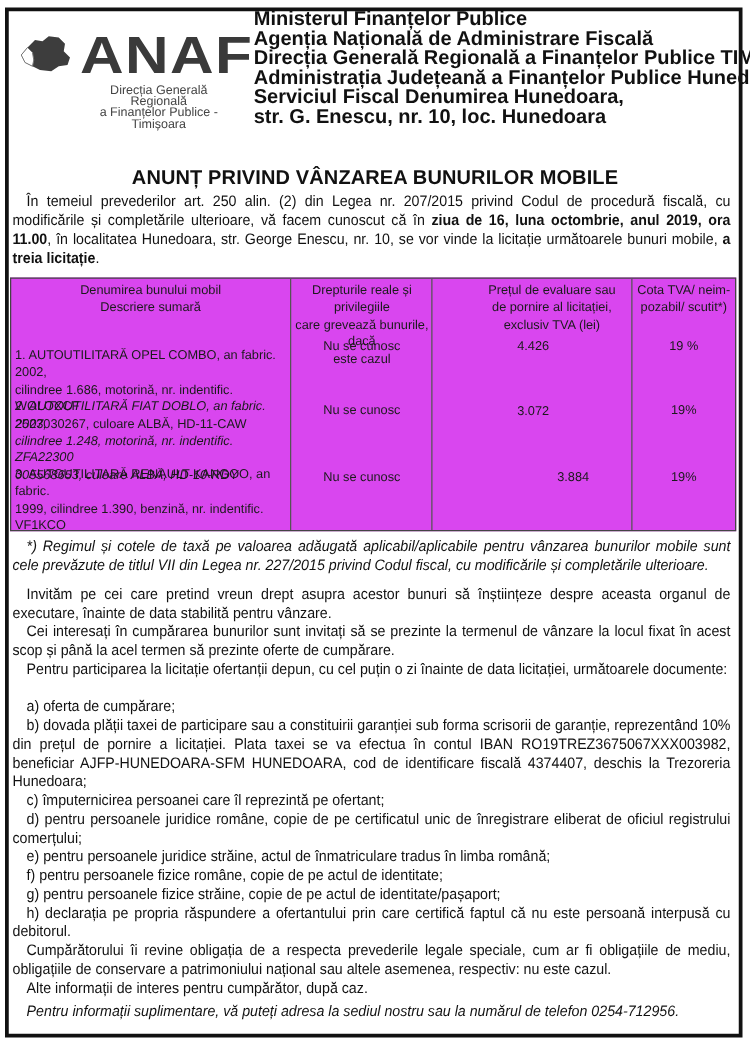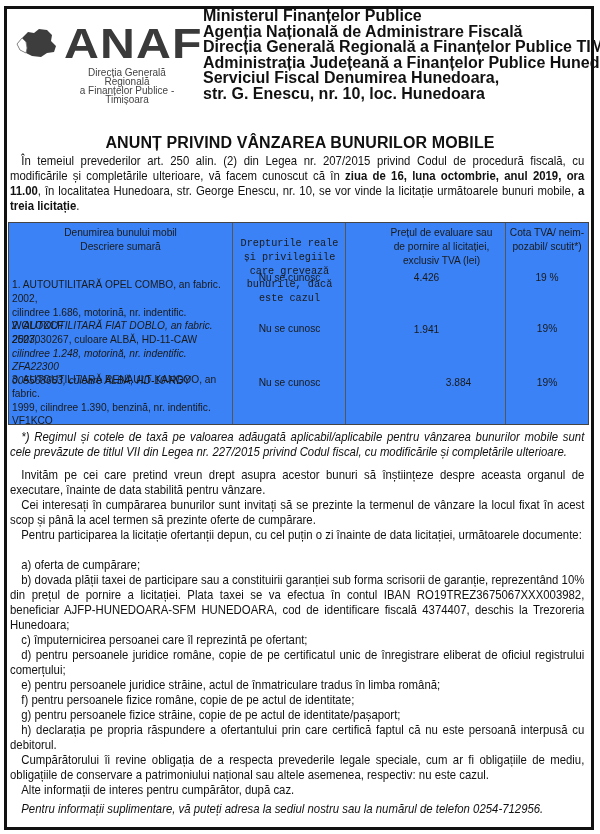--- a/index.html
+++ b/index.html
@@ -16,21 +16,21 @@
               color: #444; text-align: center; width: 110px; }
   .header-lines { position: absolute; left: 203px; top: 8px; font-weight: bold;
                   font-size: 16px; line-height: 15.6px; white-space: nowrap; }
   .title { position: absolute; left: 0; top: 134px; width: 600px; text-align: center;
            font-weight: bold; font-size: 16px; letter-spacing: 0.1px; }
   .para { position: absolute; left: 10px; width: 574px; font-size: 12.1px; line-height: 15px;
           text-align: justify; font-family: "Liberation Sans", sans-serif; transform: scaleX(0.94);
           transform-origin: left; width: 611px; }
   .para .ind { display: inline-block; width: 12px; }
   .table { position: absolute; left: 8px; top: 222px; width: 579px; height: 201px;
-           border: 1px solid #444; background: #3b82f6; }
+           border: 1px solid #444; background: #d946ef; }
   .col { position: absolute; top: 0; bottom: 0; border-right: 1px solid #555; }
   .cell-text { position: absolute; font-size: 10.2px; line-height: 13.8px; color: #1a1a1a; }
   .center { text-align: center; }
   .italic { font-style: italic; }
   b { font-weight: bold; }
 </style>
 </head>
 <body>
 
 <div class="frame"></div>
@@ -62,21 +62,21 @@
 
 <div class="table">
   <div class="col" style="left:0; width:223px;"></div>
   <div class="col" style="left:223px; width:113px;"></div>
   <div class="col" style="left:337px; width:159px;"></div>
 
   <div class="cell-text center" style="left:0; width:223px; top:3px;">
     <div>Denumirea bunului mobil</div>
     <div>Descriere sumară</div>
   </div>
-  <div class="cell-text center" style="left:224px; width:113px; top:14px;font-family:Liberation Mono, monospace;">
+  <div class="cell-text center" style="left:224px; width:113px; top:3px;">
     <div>Drepturile reale și privilegiile</div>
     <div>care grevează bunurile, dacă</div>
     <div>este cazul</div>
   </div>
   <div class="cell-text center" style="left:338px; width:189px; top:3px;">
     <div>Prețul de evaluare sau</div>
     <div>de pornire al licitației,</div>
     <div>exclusiv TVA (lei)</div>
   </div>
   <div class="cell-text center" style="left:497px; width:82px; top:3px;">
@@ -92,21 +92,21 @@
   <div class="cell-text center" style="left:224px; width:113px; top:48px;">Nu se cunosc</div>
   <div class="cell-text center" style="left:338px; width:159px; top:48px;">4.426</div>
   <div class="cell-text center" style="left:497px; width:82px; top:48px;">19 %</div>
 
   <div class="cell-text" style="left:3px; width:218px; top:96px;font-style:italic;">
     <div>2. AUTOUTILITARĂ FIAT DOBLO, an fabric. 2007,</div>
     <div>cilindree 1.248, motorină, nr. indentific. ZFA22300</div>
     <div>005568653, culoare ALBĂ, HD-10-RDY</div>
   </div>
   <div class="cell-text center" style="left:224px; width:113px; top:99px;">Nu se cunosc</div>
-  <div class="cell-text center" style="left:338px; width:159px; top:100px;">1.941</div>
+  <div class="cell-text center" style="left:338px; width:159px; top:100px;">3.072</div>
   <div class="cell-text center" style="left:497px; width:82px; top:99px;">19%</div>
 
   <div class="cell-text" style="left:3px; width:218px; top:150px;">
     <div>3. AUTOUTILITARĂ RENAULT KANGOO, an fabric.</div>
     <div>1999, cilindree 1.390, benzină, nr. indentific. VF1KCO</div>
   </div>
   <div class="cell-text center" style="left:224px; width:113px; top:153px;">Nu se cunosc</div>
   <div class="cell-text center" style="left:338px; width:159px; top:153px;padding-left:32px;">3.884</div>
   <div class="cell-text center" style="left:497px; width:82px; top:153px;">19%</div>
 </div>

